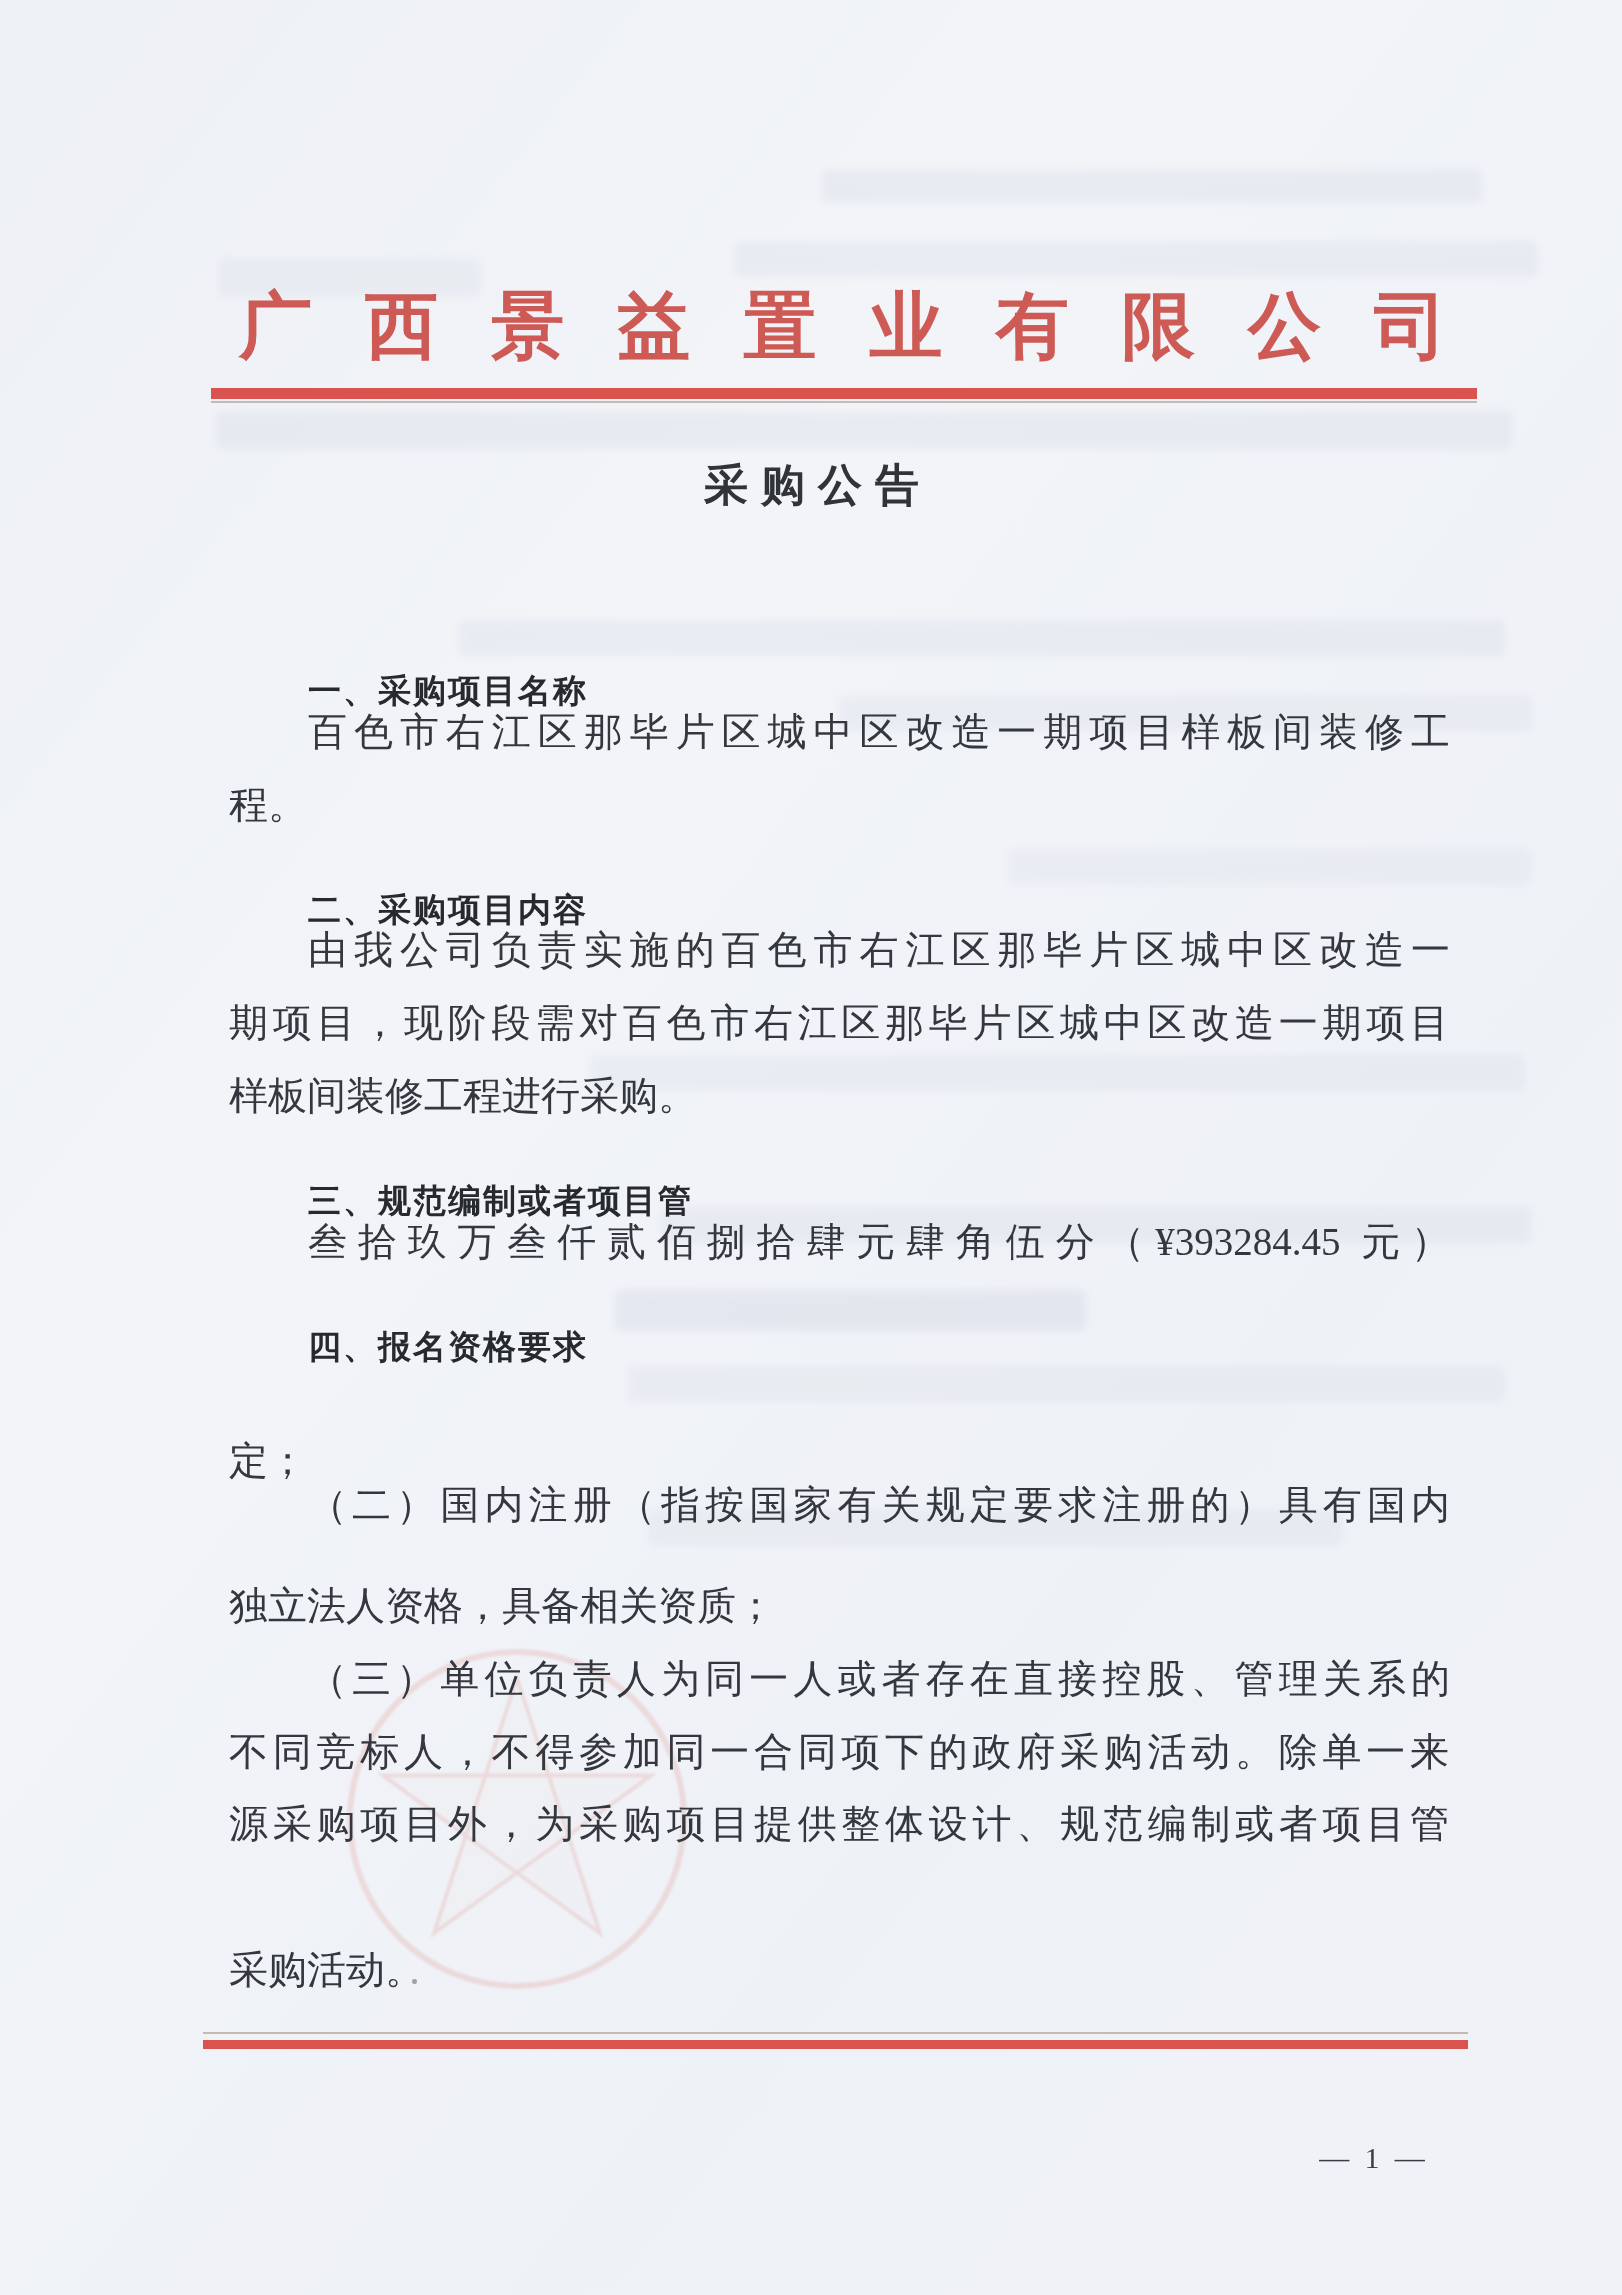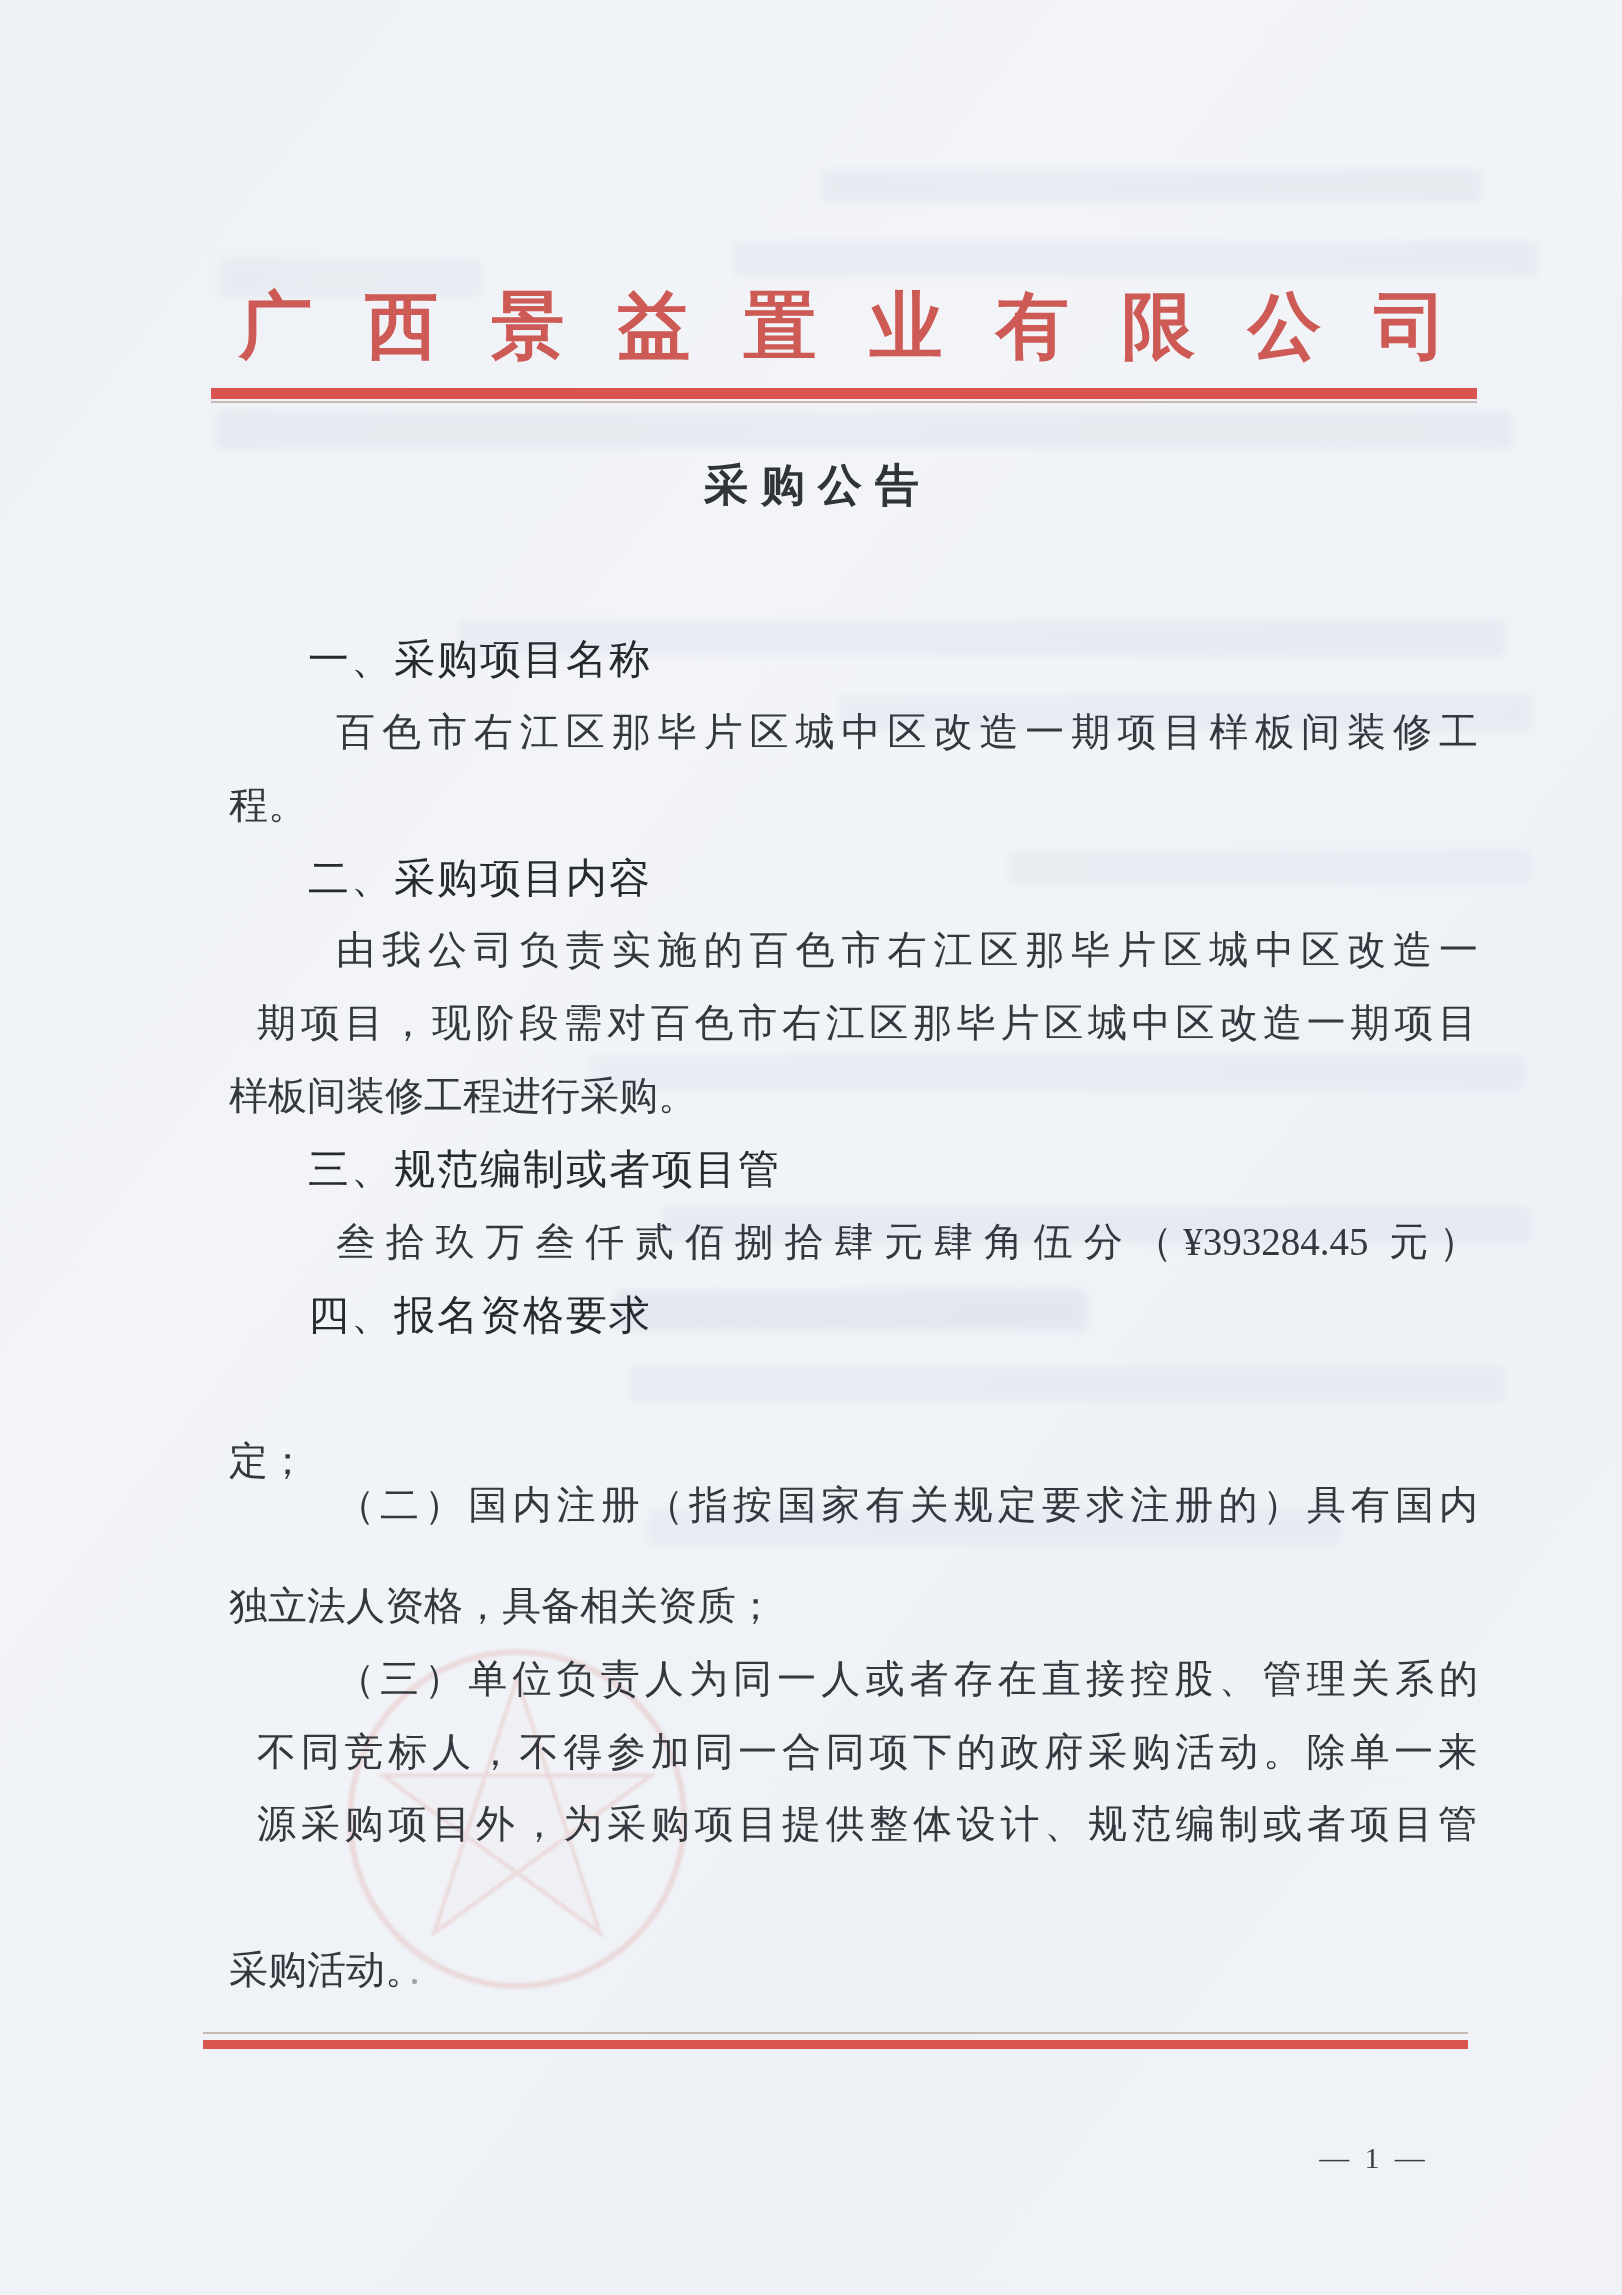--- a/index.html
+++ b/index.html
@@ -31,25 +31,25 @@
     font-family:"Liberation Serif","DejaVu Serif",serif;
     font-size:44px;font-weight:700;color:#303338;
   }
   
   .line{
     position:absolute;left:229px;width:1220px;height:42px;
     font-size:39px;line-height:42px;color:#34383e;
     font-family:"Liberation Serif","DejaVu Serif",serif;
     white-space:nowrap;
   }
-  .line.jst{white-space:normal;text-align:justify;text-align-last:justify;text-justify:inter-character;margin-left:28px;}
+  .line.jst{white-space:normal;text-align:justify;text-align-last:justify;text-justify:inter-character;}
   .line.ind{padding-left:79px;width:1142px;}
   .line.heading{
     font-family:"Liberation Sans","DejaVu Sans",sans-serif;
-    font-weight:400;color:#26292e;letter-spacing:2px;font-size:41px;
+    font-weight:700;color:#26292e;letter-spacing:2px;font-size:33px;margin-top:32px;
   }
   
   .page-number{
     position:absolute;left:1279px;top:2141px;width:190px;
     font-size:30px;letter-spacing:3.9px;color:#3a3e44;text-align:center;
     font-family:"Liberation Serif","DejaVu Serif",serif;
   }
   
   .ghost{
     position:absolute;background:#7d92ad;border-radius:6.5px;

